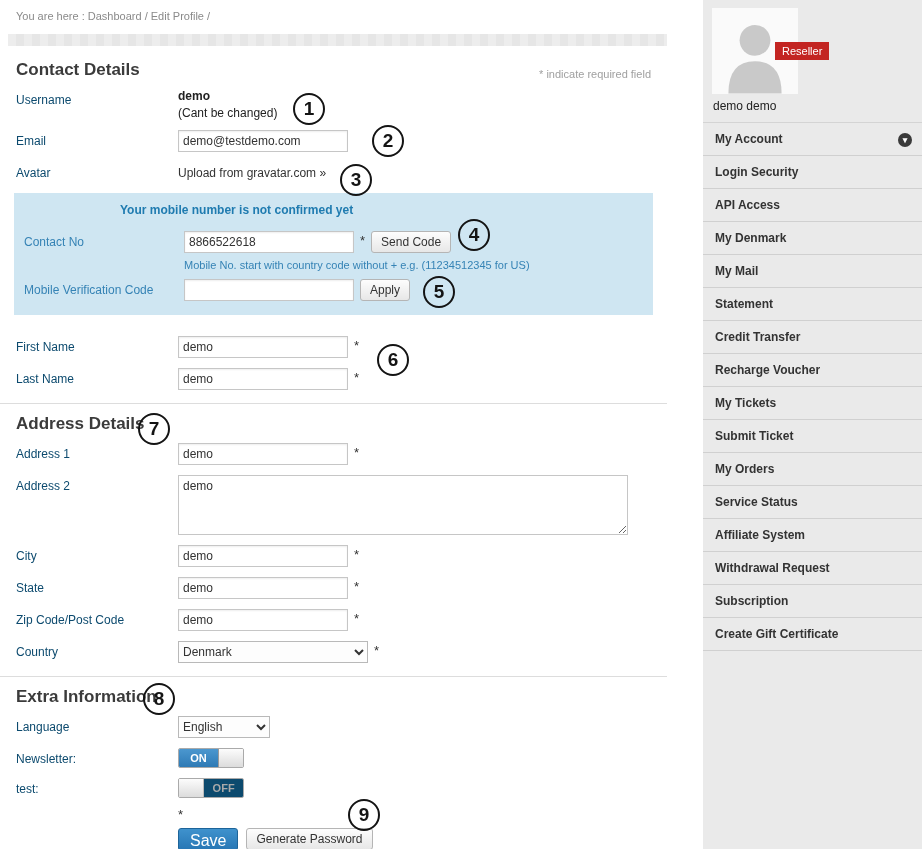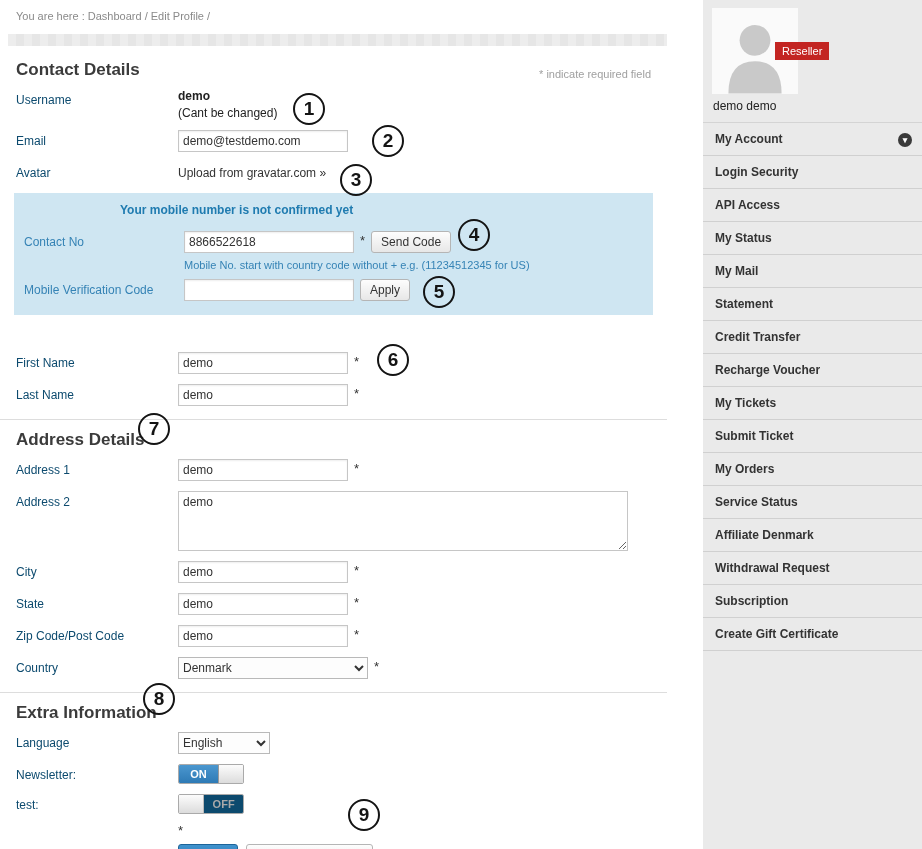--- a/index.html
+++ b/index.html
@@ -38,21 +38,21 @@
     font-family: "Liberation Sans", sans-serif; height: 23px; }
 
   
   .notice-box { margin: 8px 14px 0 14px; background:#cfe6f2; padding: 8px 0 10px 0; }
   .notice-title { font-size: 12px; font-weight: bold; color:#1f7bb0; margin: 2px 0 10px 106px; }
   .notice-box .row { padding: 4px 10px; }
   .notice-box .lbl { width:160px; flex:0 0 160px; color:#3583b5; }
   .hint { font-size: 11px; color:#3583b5; margin: 2px 0 4px 170px; }
 
   .divider { border-top: 1px solid #ddd; margin-top: 8px; }
-  .mt { margin-top: 32px; }
+  .mt { margin-top: 16px; }
   .section-title { font-size: 17px; font-weight: bold; color:#3b3b3b; margin: 10px 16px 4px 16px; }
 
   textarea.txtarea { width: 450px; height: 60px; border:1px solid #c6c6c6; font-size:12px;
     padding:3px 4px; color:#333; resize: both; font-family:"Liberation Sans", sans-serif; }
   select.sel { height: 22px; font-size: 12px; color:#333; border:1px solid #b9b9b9;
     font-family:"Liberation Sans", sans-serif; background:#fdfdfd; }
   .sel-country { width: 190px; }
   .sel-lang { width: 92px; }
 
   
@@ -278,30 +278,30 @@
     <div class="badge">Reseller</div>
     <div class="side-name">demo demo</div>
 
     <div class="menu">
       <div class="menu-item">
         <span>My Account</span>
         <span class="mi-icon">▾</span>
       </div>
       <div class="menu-item"><span>Login Security</span></div>
       <div class="menu-item"><span>API Access</span></div>
-      <div class="menu-item"><span>My Status</span></div>
+      <div class="menu-item"><span>My Denmark</span></div>
       <div class="menu-item"><span>My Mail</span></div>
       <div class="menu-item"><span>Statement</span></div>
       <div class="menu-item"><span>Credit Transfer</span></div>
       <div class="menu-item"><span>Recharge Voucher</span></div>
       <div class="menu-item"><span>My Tickets</span></div>
       <div class="menu-item"><span>Submit Ticket</span></div>
       <div class="menu-item"><span>My Orders</span></div>
       <div class="menu-item"><span>Service Status</span></div>
-      <div class="menu-item"><span>Affiliate Denmark</span></div>
+      <div class="menu-item"><span>Affiliate System</span></div>
       <div class="menu-item"><span>Withdrawal Request</span></div>
       <div class="menu-item"><span>Subscription</span></div>
       <div class="menu-item"><span>Create Gift Certificate</span></div>
     </div>
   </div>
 
   <div class="ann a1">1</div>
   <div class="ann a2">2</div>
   <div class="ann a3">3</div>
   <div class="ann a4">4</div>

